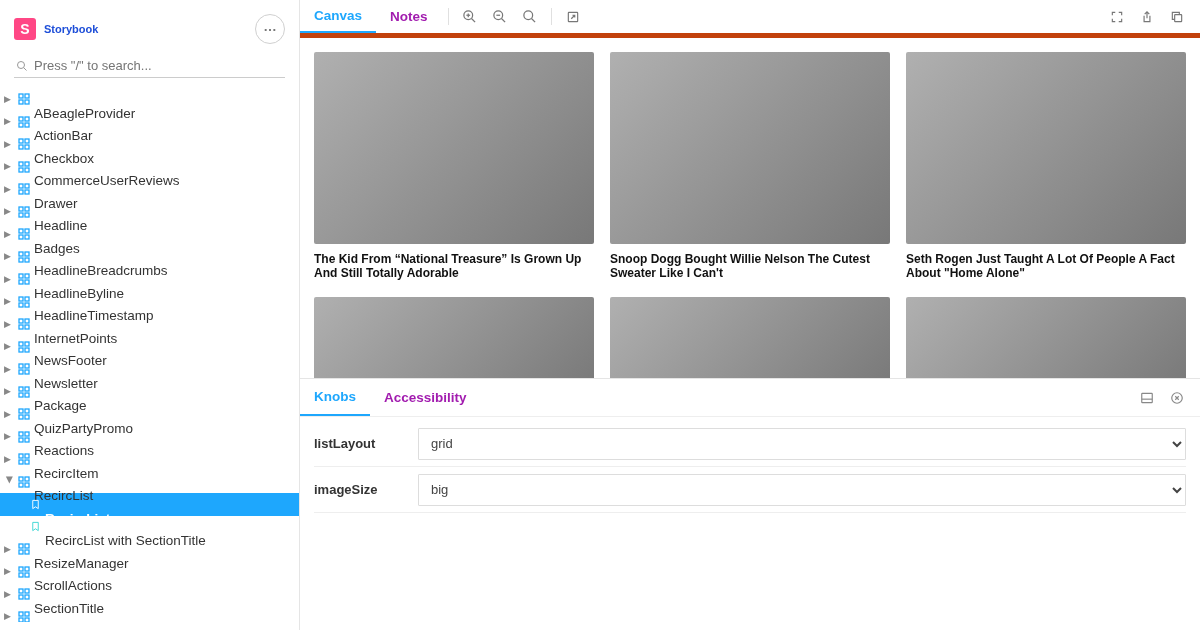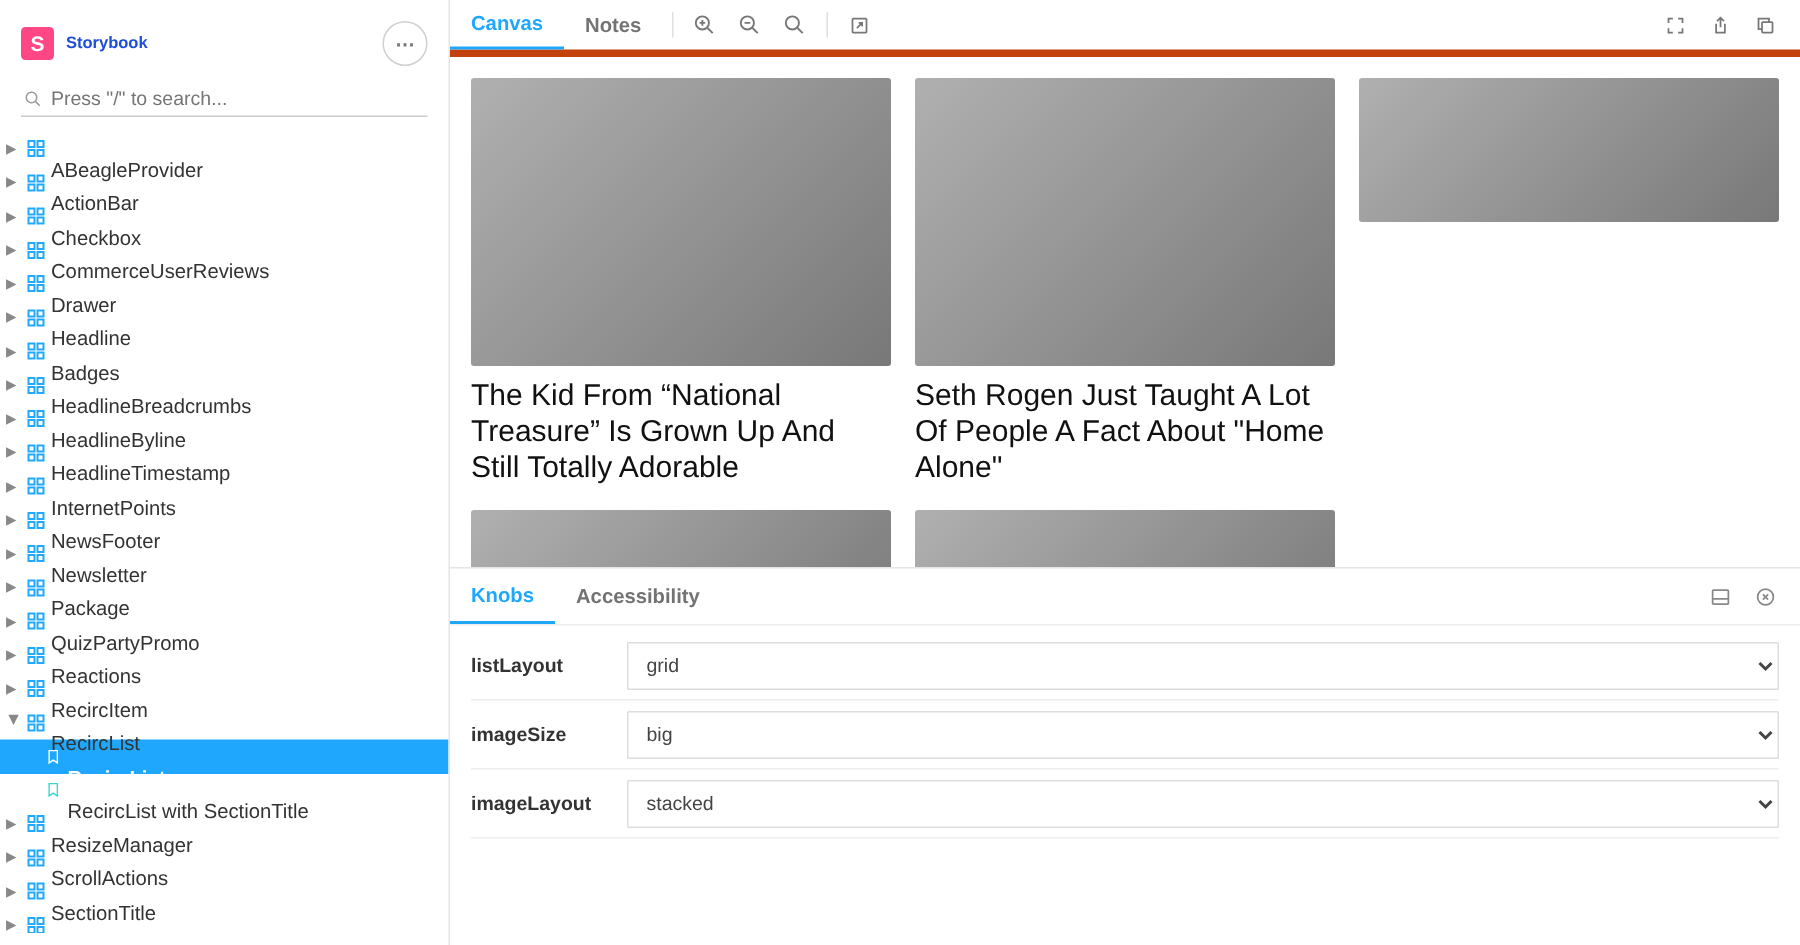--- a/index.html
+++ b/index.html
@@ -19,29 +19,29 @@
     .grid-icon { width: 12px; height: 12px; display: inline-block; color: #1ea7fd; }
     .bookmark-icon { width: 11px; height: 11px; display: inline-block; }
     .tree-label { color: #333; margin-top: 28px; }
     .tree-child { padding-left: 30px; }
     .tree-row.selected { background: #1ea7fd; }
     .tree-row.selected .tree-label { color: #fff; font-weight: 600; }
     .tree-row.selected .bookmark-icon { color: #fff; }
     .tree-row.open .caret { transform: rotate(90deg); display:inline-block; transform-origin:center; }
     .main { flex: 1; display: flex; flex-direction: column; }
     .toolbar { height: 38px; border-bottom: 5px solid #c2410c; display: flex; align-items: stretch; padding: 0 8px 0 0; }
-    .tab { display: flex; align-items: center; padding: 0 14px; font-size: 13.5px; color: #737373; cursor: pointer; font-weight: 600; }
+    .tab { display: flex; align-items: center; padding: 0 14px; font-size: 13.5px; color: #a21caf; cursor: pointer; font-weight: 600; }
     .tab.active { color: #1ea7fd; border-bottom: 2px solid #1ea7fd; }
     .tb-sep { width: 1px; background: #e0e0e0; margin: 8px 6px; }
     .tb-icon { width: 30px; display: flex; align-items: center; justify-content: center; color: #777; cursor: pointer; }
     .tb-spacer { flex: 1; }
     .canvas { flex: 1; overflow: hidden; }
     .cards { display: grid; grid-template-columns: repeat(3, 1fr); gap: 16px; padding: 14px; }
     .card-img { width: 100%; height: 192px; background: linear-gradient(135deg,#b0b0b0,#787878); border-radius: 2px; }
-    .card-title { font-size: 20px; font-weight: 400; line-height: 1.2; margin-top: 8px; color: #111; }
+    .card-title { font-size: 12px; font-weight: 700; line-height: 1.2; margin-top: 8px; color: #111; }
     .row2 .card-img { height: 96px; }
     .addons { height: 252px; border-top: 1px solid #e5e5e5; display: flex; flex-direction: column; }
     .addons-tabs { height: 38px; display: flex; align-items: stretch; border-bottom: 1px solid #eee; padding: 0 8px 0 0; }
     .addons-spacer { flex: 1; }
     .knobs { flex: 1; padding: 4px 14px; overflow: hidden; }
     .knob-row { display: flex; align-items: center; height: 46px; border-bottom: 1px solid #eee; gap: 0; }
     .knob-label { width: 104px; font-weight: 700; font-size: 13px; color: #333; }
     .knob-select { flex: 1; }
     .knob-select select { width: 100%; height: 32px; padding: 0 8px; border: 1px solid #ddd; border-radius: 1px; font-size: 13px; color: #444; background:#fff; }
     svg { display:block; }
@@ -404,20 +404,24 @@
     </div>
 
     <div class="canvas">
       <div class="cards" id="cards">
           <div>
             <div class="card-img"></div>
             <div class="card-title">The Kid From “National Treasure” Is Grown Up And Still Totally Adorable</div>
           </div>
           <div>
             <div class="card-img"></div>
+            <div class="card-title">Snoop Dogg Bought Willie Nelson The Cutest Sweater Like I Can't</div>
+          </div>
+          <div>
+            <div class="card-img"></div>
             <div class="card-title">Seth Rogen Just Taught A Lot Of People A Fact About "Home Alone"</div>
           </div>
           <div class="row2">
             <div class="card-img"></div>
           </div>
           <div class="row2">
             <div class="card-img"></div>
           </div>
           <div class="row2">
             <div class="card-img"></div>
@@ -445,20 +449,16 @@
       </div>
       <div class="knobs" id="knobs">
           <div class="knob-row">
             <div class="knob-label">listLayout</div>
             <div class="knob-select"><select><option>grid</option></select></div>
           </div>
           <div class="knob-row">
             <div class="knob-label">imageSize</div>
             <div class="knob-select"><select><option>big</option></select></div>
           </div>
-          <div class="knob-row">
-            <div class="knob-label">imageLayout</div>
-            <div class="knob-select"><select><option>stacked</option></select></div>
-          </div>
         </div>
     </div>
   </main>
 </div>
 
 </body></html>

